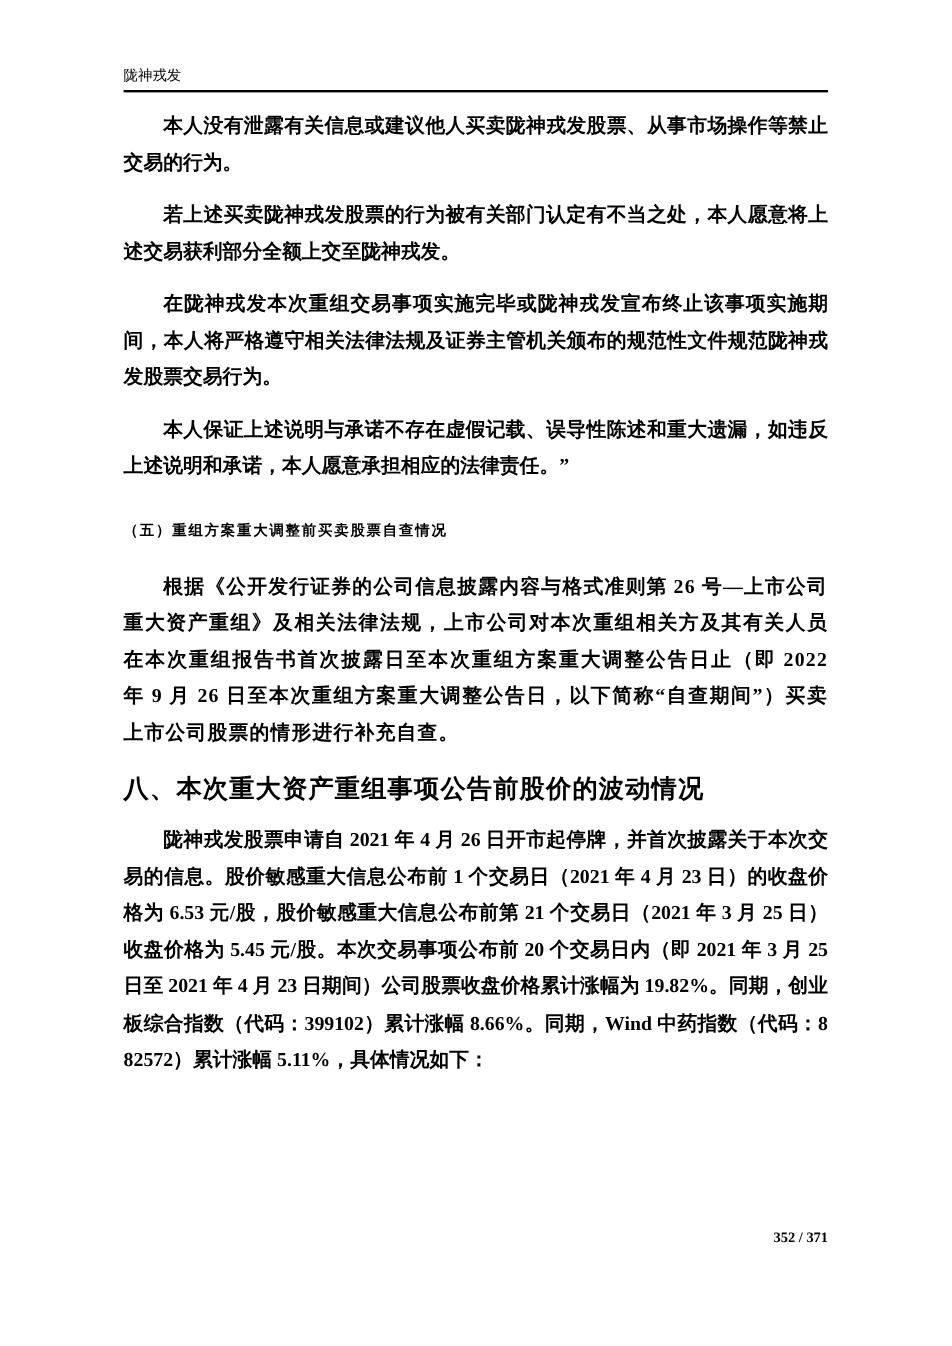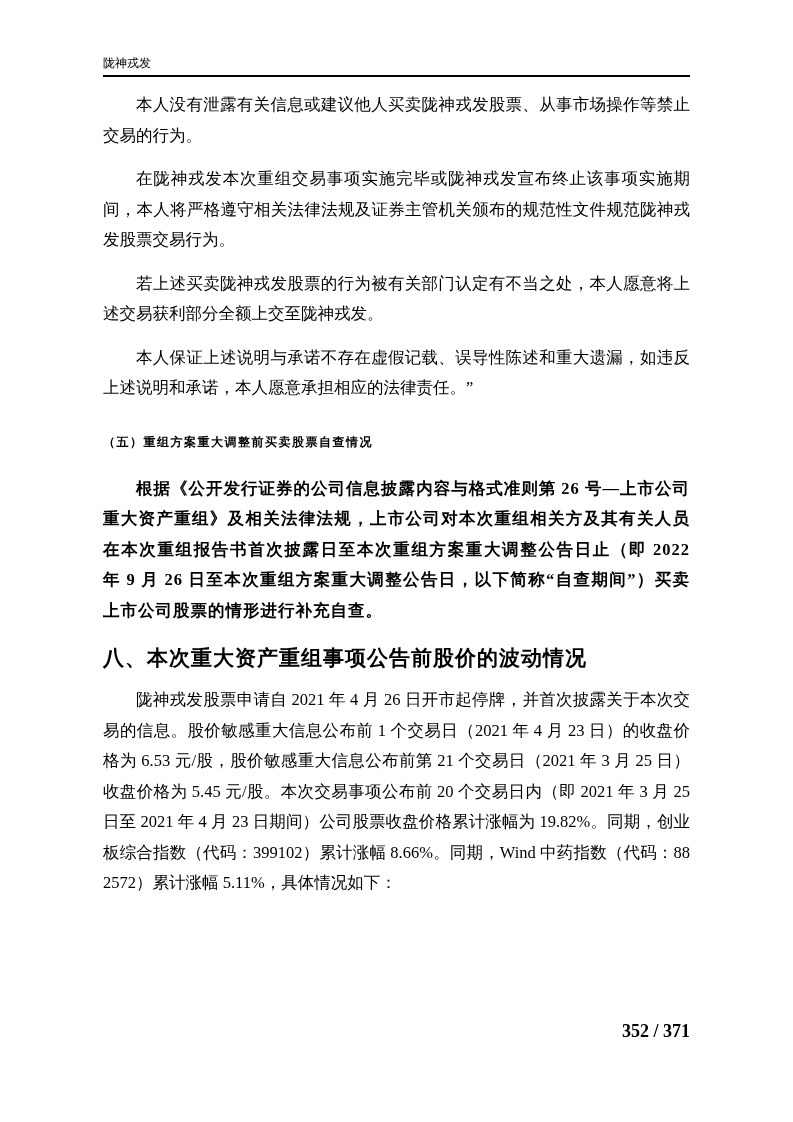--- a/index.html
+++ b/index.html
@@ -37,20 +37,21 @@
     width: 587px;
     top: 90px;
   }
   p.body {
     margin: 0 0 13px 0;
     font-size: 16.5px;
     line-height: 30.5px;
     text-align: justify;
     text-indent: 2em;
     word-break: break-all;
+    font-weight: bold;
   }
   p.body.kai {
     font-weight: bold;
     letter-spacing: 1px;
     margin-top: 16px;
   }
   h3.h-sub {
     margin: 22px 0 10px 0;
     font-size: 12px;
     line-height: 32px;
@@ -63,40 +64,40 @@
     font-size: 21px;
     line-height: 30px;
     font-weight: bold;
     letter-spacing: 1px;
   }
   
   .doc-footer {
     position: absolute;
     right: 103px;
     top: 1023px;
-    font-size: 18px;
+    font-size: 12px;
     font-weight: bold;
     line-height: 16px;
   }
 </style>
 </head>
 <body>
 
 <div class="page">
 
   <div class="doc-header">
     <span>陇神戎发</span>
   </div>
 
   <div class="doc-main">
     <p class="body">本人没有泄露有关信息或建议他人买卖陇神戎发股票、从事市场操作等禁止交易的行为。</p>
 
+    <p class="body">若上述买卖陇神戎发股票的行为被有关部门认定有不当之处，本人愿意将上述交易获利部分全额上交至陇神戎发。</p>
+
     <p class="body">在陇神戎发本次重组交易事项实施完毕或陇神戎发宣布终止该事项实施期间，本人将严格遵守相关法律法规及证券主管机关颁布的规范性文件规范陇神戎发股票交易行为。</p>
-
-    <p class="body">若上述买卖陇神戎发股票的行为被有关部门认定有不当之处，本人愿意将上述交易获利部分全额上交至陇神戎发。</p>
 
     <p class="body">本人保证上述说明与承诺不存在虚假记载、误导性陈述和重大遗漏，如违反上述说明和承诺，本人愿意承担相应的法律责任。”</p>
 
     <h3 class="h-sub">（五）重组方案重大调整前买卖股票自查情况</h3>
 
     <p class="body kai">根据《公开发行证券的公司信息披露内容与格式准则第 26 号—上市公司重大资产重组》及相关法律法规，上市公司对本次重组相关方及其有关人员在本次重组报告书首次披露日至本次重组方案重大调整公告日止（即 2022 年 9 月 26 日至本次重组方案重大调整公告日，以下简称“自查期间”）买卖上市公司股票的情形进行补充自查。</p>
 
 
     <h2 class="h-main">八、本次重大资产重组事项公告前股价的波动情况</h2>
 

